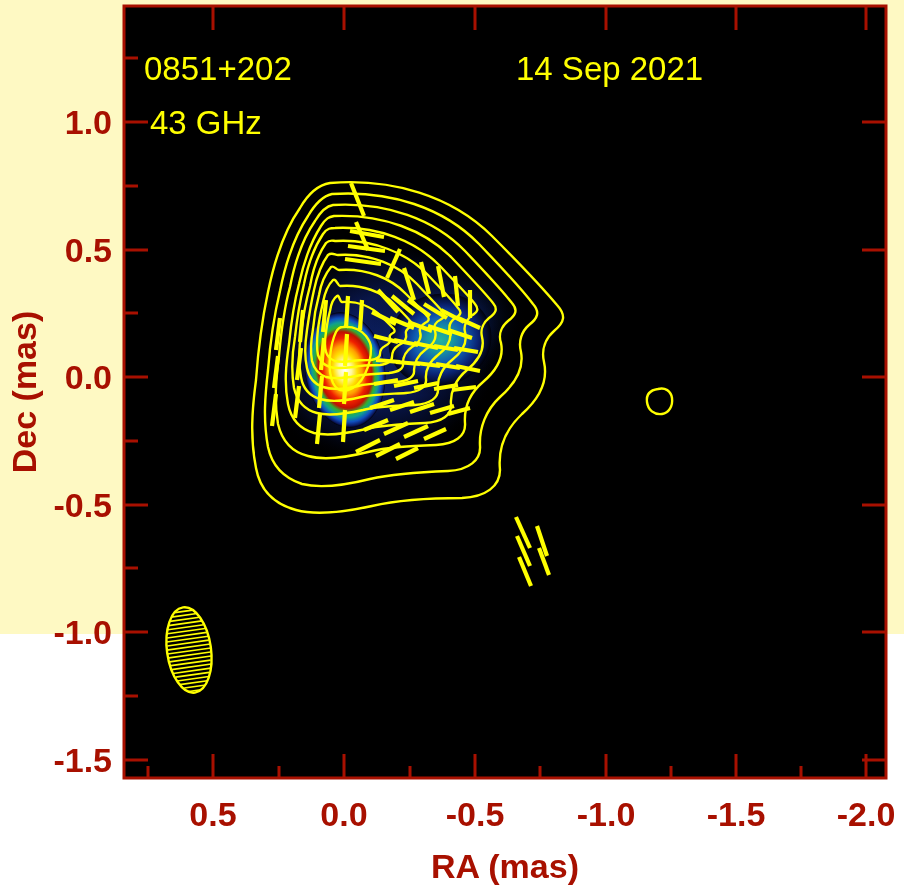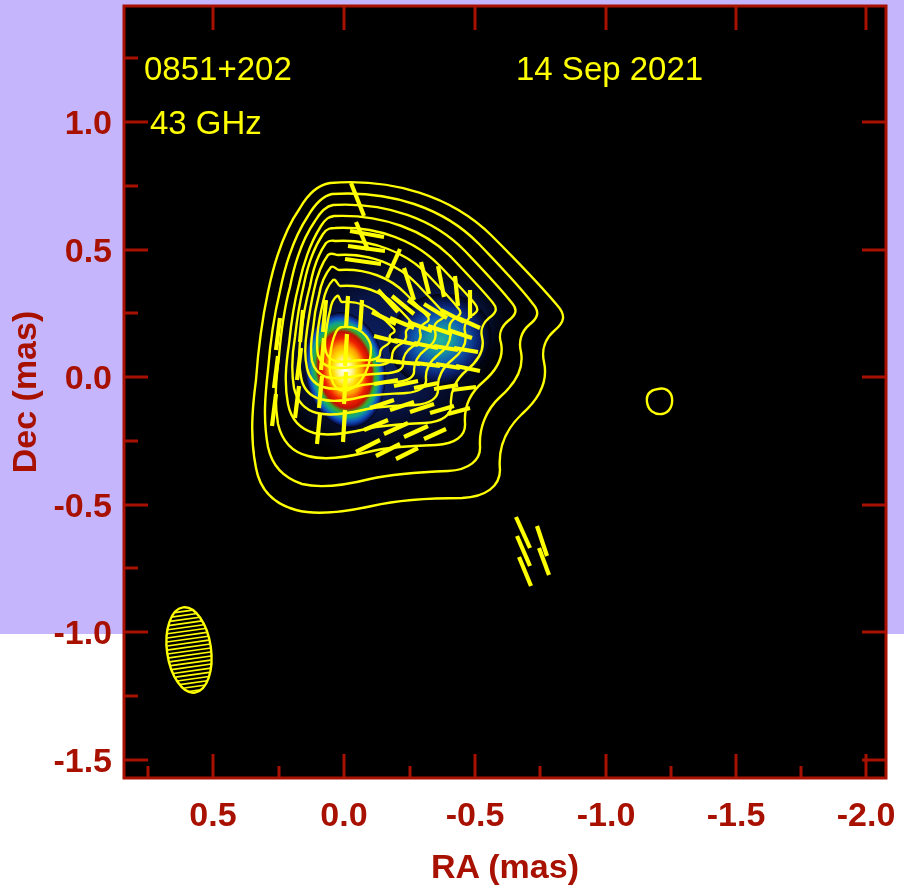--- a/index.html
+++ b/index.html
@@ -11,21 +11,21 @@
   body {
     width: 904px;
     height: 891px;
     font-family: "Liberation Sans", sans-serif;
     overflow: hidden;
   }
   #figure {
     position: relative;
     width: 904px;
     height: 634px;
-    background: #c4b5fd;
+    background: #fef9c3;
   }
   #plot-svg {
     position: absolute;
     left: 0;
     top: 0;
   }
   .tick-text {
     fill: #a81000;
     font-family: "Liberation Sans", sans-serif;
     font-size: 34px;

